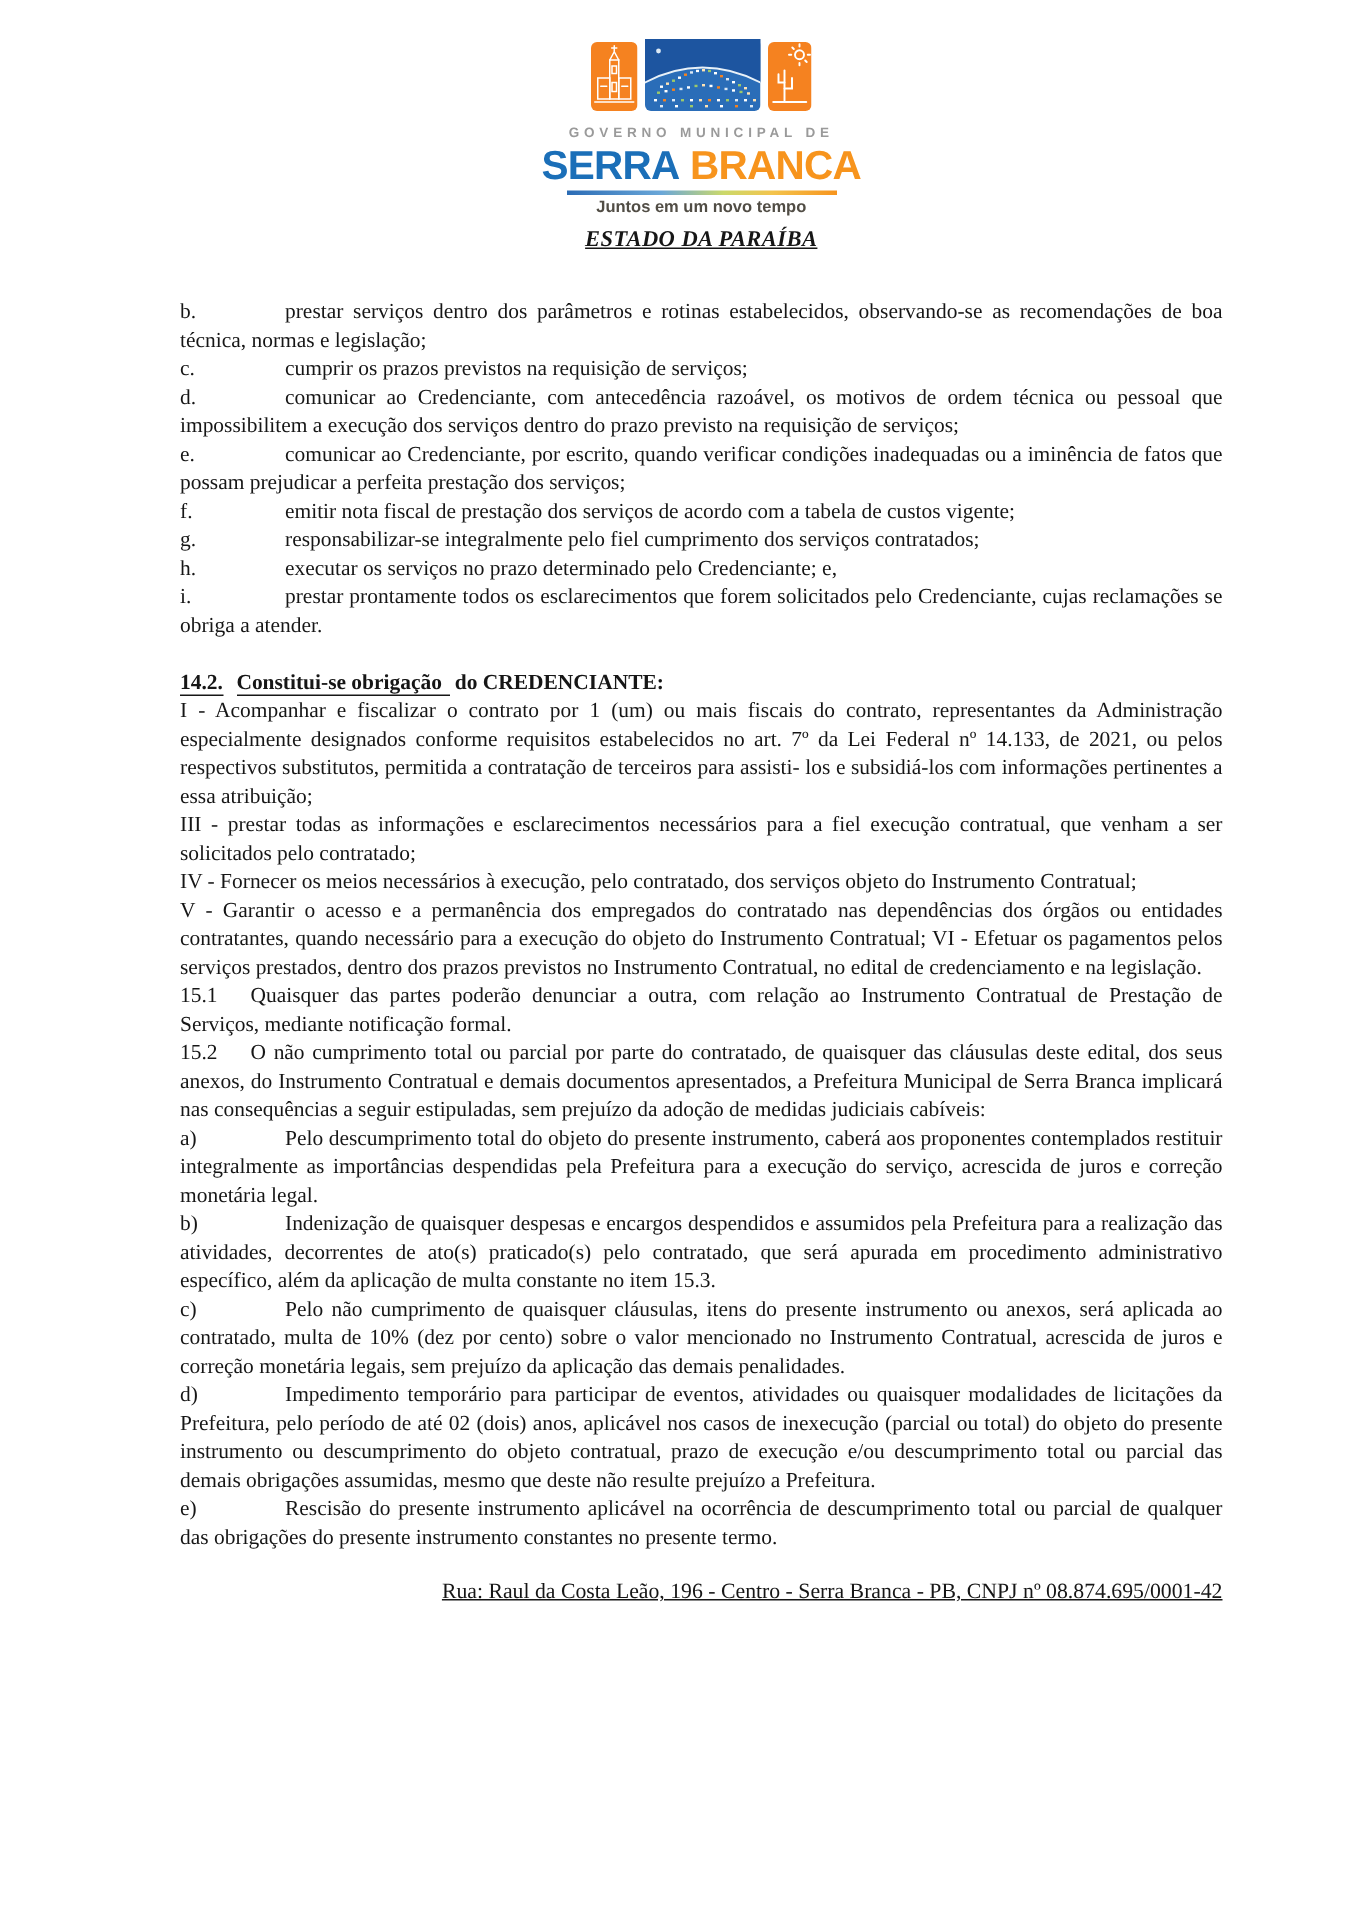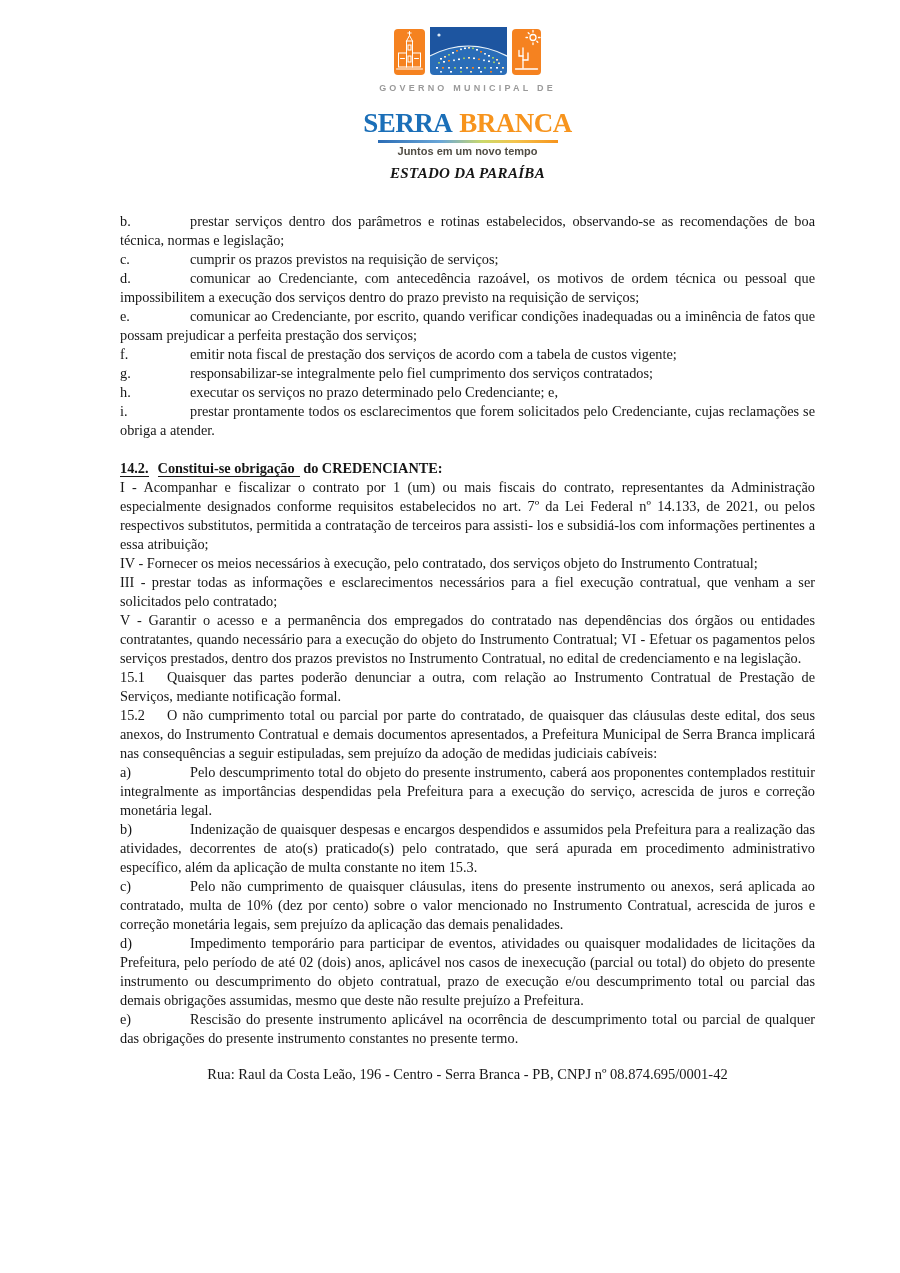--- a/index.html
+++ b/index.html
@@ -10,35 +10,35 @@
   }
   
   .letterhead { width:695px; margin:0 85px 0 120px; padding-top:31px; text-align:center; }
   .panels { display:flex; justify-content:center; align-items:flex-end; gap:5px; height:48px; }
   .panel { display:block; border-radius:4px; }
   .gov-line {
     margin-top:4px; font-family:"Liberation Sans", sans-serif; font-weight:bold;
     font-size:9px; letter-spacing:3.2px; color:#9a9a9a; white-space:nowrap;
   }
   .city-name {
-    margin-top:17px; font-family:Liberation Serif, serif; font-weight:bold;
+    margin-top:4px; font-family:Liberation Sans, sans-serif; font-weight:bold;
     font-size:27px; line-height:27px; letter-spacing:-0.5px; white-space:nowrap;
   }
   .city-name .serra  { color:#1b6fb8; }
   .city-name .branca { color:#f7941d; margin-left:7px; }
   .grad-bar {
     width:180px; height:3px; margin:3px auto 2px;
     background:linear-gradient(90deg,#2b6cb5 0%,#6aa7d8 35%,#cbd96a 58%,#f3c44d 76%,#f7941d 100%);
   }
   .tagline {
     font-family:"Liberation Sans", sans-serif; font-weight:bold;
     font-size:11px; line-height:12px; color:#514d45;
   }
   .state-line, .muni-line {
-    font-weight:bold; font-style:italic; 
+    font-weight:bold; font-style:italic; text-decoration:underline;
     letter-spacing:0.3px; line-height:18px;
   }
   .state-line { margin-top:7px; font-size:15px; }
   .muni-line  { font-size:16.5px; line-height:20px; }
   
   .body-text {
     width:695px; margin:30px 85px 0 120px;
     font-size:14.3px; line-height:19px; text-align:justify;
   }
   .body-text p { margin:0; }
@@ -46,22 +46,22 @@
   .tabp   { display:inline-block; width:47px; }
   .tabh   { display:inline-block; width:33px; }
   .mt19   { margin-top:19px !important; }
   .mt13   { margin-top:13px !important; }
   .bold   { font-weight:bold; }
   .useg   { border-bottom:1.5px solid #161616; }
   .useg.num { margin-right:9px; }
   .useg.pad { padding-right:5px; }
   
   .page-footer {
-    width:695px; margin:17px 85px 0 120px; text-align:center;
-    font-size:14.5px; line-height:18px;
+    width:695px; margin:17px 85px 0 120px; text-align:right;
+    font-size:14.5px; line-height:18px;text-decoration:underline;
   }
 </style>
 </head>
 <body>
 
 <div class="page">
 
   <div class="letterhead">
 
     <div class="panels">
@@ -173,22 +173,22 @@
       <p><span class="tab">e.</span><span>comunicar ao Credenciante, por escrito, quando verificar condições inadequadas ou a iminência de fatos que possam prejudicar a perfeita prestação dos serviços;</span></p>
       <p><span class="tab">f.</span><span>emitir nota fiscal de prestação dos serviços de acordo com a tabela de custos vigente;</span></p>
       <p><span class="tab">g.</span><span>responsabilizar-se integralmente pelo fiel cumprimento dos serviços contratados;</span></p>
       <p><span class="tab">h.</span><span>executar os serviços no prazo determinado pelo Credenciante; e,</span></p>
       <p><span class="tab">i.</span><span>prestar prontamente todos os esclarecimentos que forem solicitados pelo Credenciante, cujas reclamações se obriga a atender.</span></p>
     </section>
 
     <section>
       <p class="bold mt19"><span class="useg num">14.2.</span><span class="useg pad">Constitui-se obrigação</span> <span>do CREDENCIANTE:</span></p>
       <p>I - Acompanhar e fiscalizar o contrato por 1 (um) ou mais fiscais do contrato, representantes da Administração especialmente designados conforme requisitos estabelecidos no art. 7º da Lei Federal nº 14.133, de 2021, ou pelos respectivos substitutos, permitida a contratação de terceiros para assisti- los e subsidiá-los com informações pertinentes a essa atribuição;</p>
+      <p>III - prestar todas as informações e esclarecimentos necessários para a fiel execução contratual, que venham a ser solicitados pelo contratado;</p>
       <p>IV - Fornecer os meios necessários à execução, pelo contratado, dos serviços objeto do Instrumento Contratual;</p>
-      <p>III - prestar todas as informações e esclarecimentos necessários para a fiel execução contratual, que venham a ser solicitados pelo contratado;</p>
       <p>V - Garantir o acesso e a permanência dos empregados do contratado nas dependências dos órgãos ou entidades contratantes, quando necessário para a execução do objeto do Instrumento Contratual; VI - Efetuar os pagamentos pelos serviços prestados, dentro dos prazos previstos no Instrumento Contratual, no edital de credenciamento e na legislação.</p>
     </section>
 
     <section>
       <p><span class="tabp">15.1</span><span>Quaisquer das partes poderão denunciar a outra, com relação ao Instrumento Contratual de Prestação de Serviços, mediante notificação formal.</span></p>
       <p><span class="tabp">15.2</span><span>O não cumprimento total ou parcial por parte do contratado, de quaisquer das cláusulas deste edital, dos seus anexos, do Instrumento Contratual e demais documentos apresentados, a Prefeitura Municipal de Serra Branca implicará nas consequências a seguir estipuladas, sem prejuízo da adoção de medidas judiciais cabíveis:</span></p>
       <p><span class="tab">a)</span><span>Pelo descumprimento total do objeto do presente instrumento, caberá aos proponentes contemplados restituir integralmente as importâncias despendidas pela Prefeitura para a execução do serviço, acrescida de juros e correção monetária legal.</span></p>
       <p><span class="tab">b)</span><span>Indenização de quaisquer despesas e encargos despendidos e assumidos pela Prefeitura para a realização das atividades, decorrentes de ato(s) praticado(s) pelo contratado, que será apurada em procedimento administrativo específico, além da aplicação de multa constante no item 15.3.</span></p>
       <p><span class="tab">c)</span><span>Pelo não cumprimento de quaisquer cláusulas, itens do presente instrumento ou anexos, será aplicada ao contratado, multa de 10% (dez por cento) sobre o valor mencionado no Instrumento Contratual, acrescida de juros e correção monetária legais, sem prejuízo da aplicação das demais penalidades.</span></p>
       <p><span class="tab">d)</span><span>Impedimento temporário para participar de eventos, atividades ou quaisquer modalidades de licitações da Prefeitura, pelo período de até 02 (dois) anos, aplicável nos casos de inexecução (parcial ou total) do objeto do presente instrumento ou descumprimento do objeto contratual, prazo de execução e/ou descumprimento total ou parcial das demais obrigações assumidas, mesmo que deste não resulte prejuízo a Prefeitura.</span></p>

